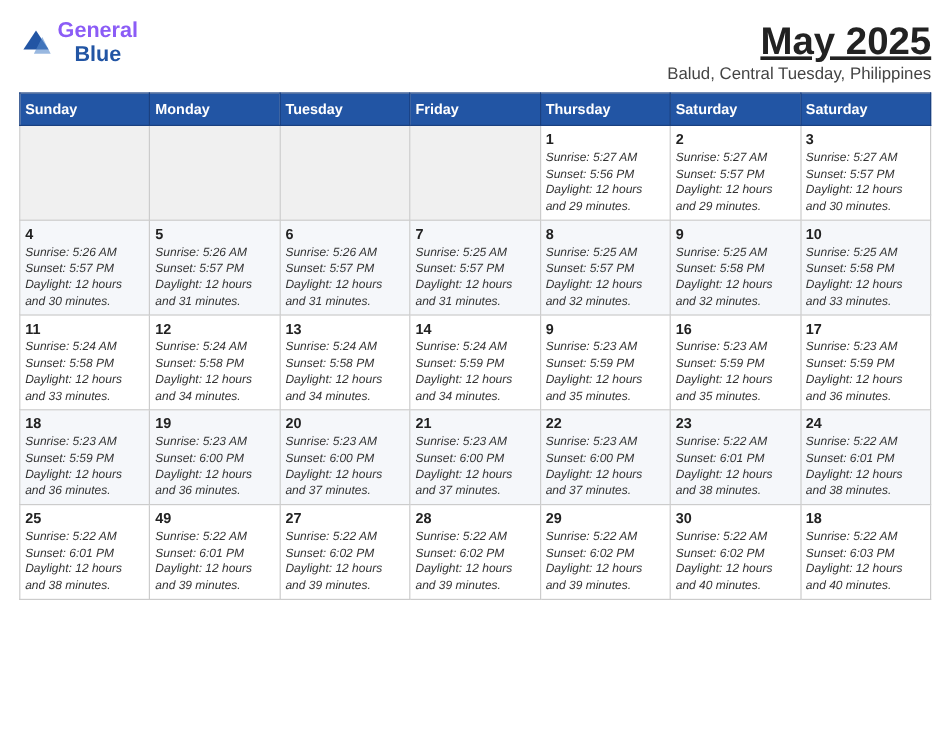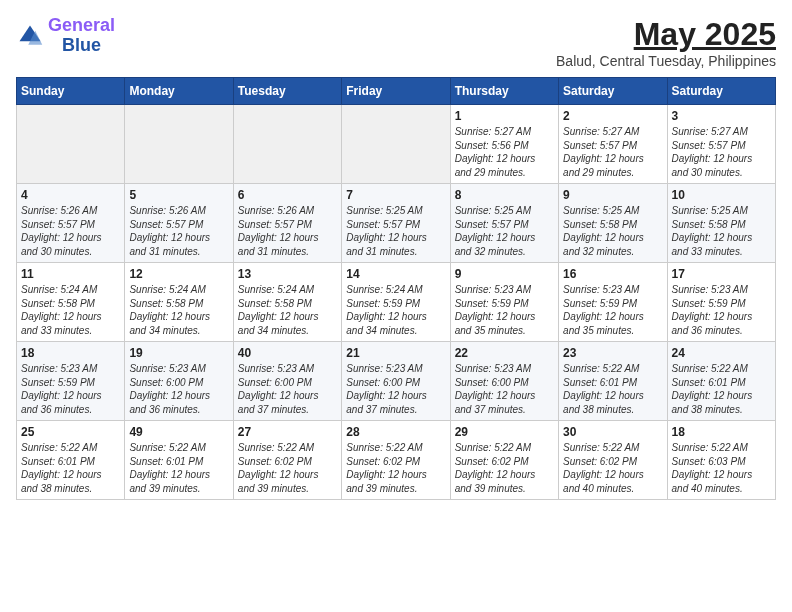--- a/index.html
+++ b/index.html
@@ -259,21 +259,21 @@
 and 36 minutes.</div>
         </td>
         <td>
           <span class="day-number">19</span>
           <div class="day-info" style="white-space: pre-line;">Sunrise: 5:23 AM
 Sunset: 6:00 PM
 Daylight: 12 hours
 and 36 minutes.</div>
         </td>
         <td>
-          <span class="day-number">40</span>
+          <span class="day-number">20</span>
           <div class="day-info" style="white-space: pre-line;">Sunrise: 5:23 AM
 Sunset: 6:00 PM
 Daylight: 12 hours
 and 37 minutes.</div>
         </td>
         <td>
           <span class="day-number">21</span>
           <div class="day-info" style="white-space: pre-line;">Sunrise: 5:23 AM
 Sunset: 6:00 PM
 Daylight: 12 hours

